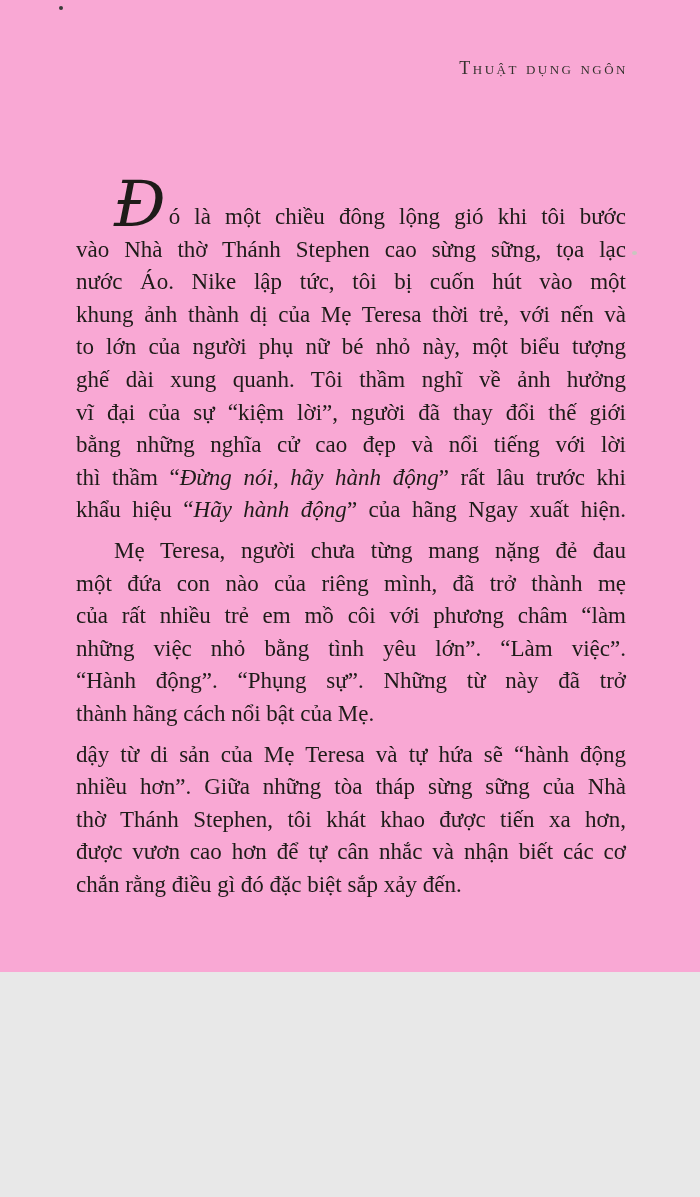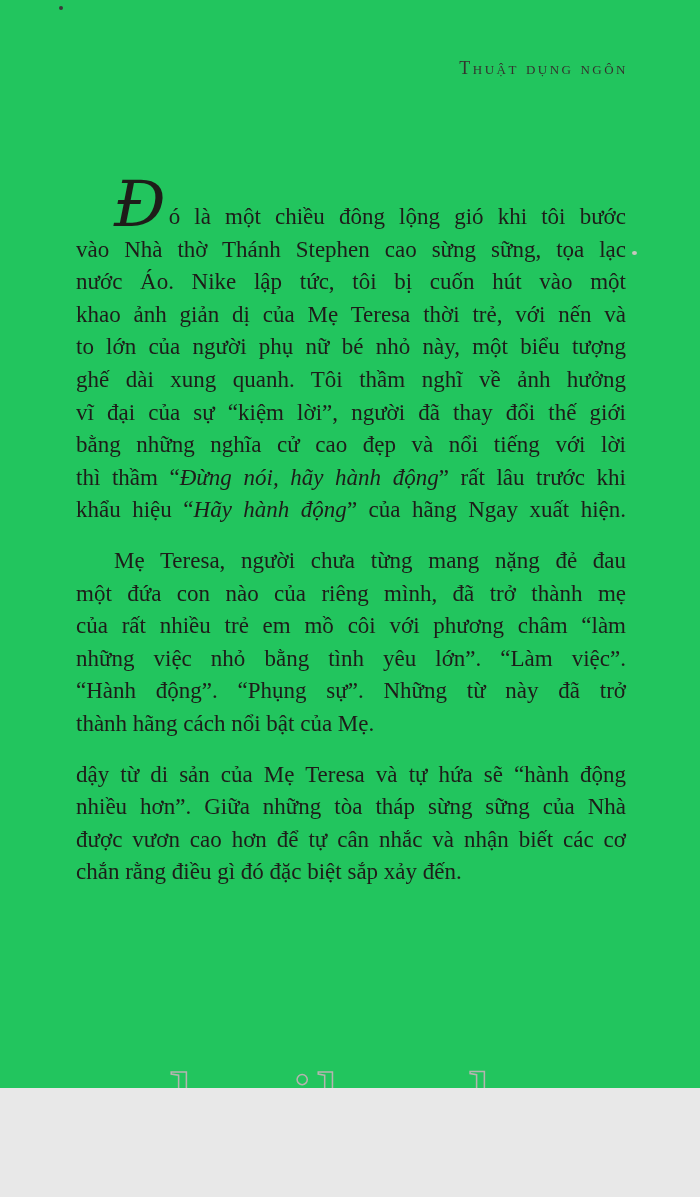--- a/index.html
+++ b/index.html
@@ -3,22 +3,22 @@
 <meta charset="utf-8">
 <style>
   html, body {
     margin: 0;
     padding: 0;
     background: #e8e8e8;
   }
   .page {
     position: relative;
     width: 700px;
-    height: 1088px;
-    background: #22c55e;
+    height: 972px;
+    background: #f9a8d4;
     font-family: "Liberation Serif", serif;
     color: #1e1c19;
     overflow: hidden;
   }
   .running-head {
     position: absolute;
     top: 58px;
     right: 72px;
     font-size: 18px;
     font-variant: small-caps;
@@ -27,21 +27,21 @@
   }
   .body-text {
     position: absolute;
     top: 201px;
     left: 76px;
     width: 550px;
     font-size: 23px;
     line-height: 32.6px;
     z-index: 2;
   }
-  .para + .para { margin-top: 18px; }
+  .para + .para { margin-top: 8px; }
   .line {
     text-align: justify;
     text-align-last: justify;
     white-space: normal;
   }
   .line.last {
     text-align: left;
     text-align-last: left;
   }
   .line.indent { padding-left: 38px; }
@@ -110,39 +110,40 @@
   <div class="speck speck-1"></div>
   <div class="speck speck-2"></div>
 
   <div class="running-head">Thuật dụng ngôn</div>
 
   <div class="body-text">
       <div class="para">
         <div class="line indent"><span class="dropcap">Đ</span><span>ó là một chiều đông lộng gió khi tôi bước</span></div>
         <div class="line"><span>vào Nhà thờ Thánh Stephen cao sừng sững, tọa lạc</span></div>
         <div class="line"><span>nước Áo. Nike lập tức, tôi bị cuốn hút vào một</span></div>
-        <div class="line"><span>khao ảnh giản dị của Mẹ Teresa thời trẻ, với nến và</span></div>
+        <div class="line"><span>khung ảnh thành dị của Mẹ Teresa thời trẻ, với nến và</span></div>
         <div class="line"><span>to lớn của người phụ nữ bé nhỏ này, một biểu tượng</span></div>
         <div class="line"><span>ghế dài xung quanh. Tôi thầm nghĩ về ảnh hưởng</span></div>
         <div class="line"><span>vĩ đại của sự “kiệm lời”, người đã thay đổi thế giới</span></div>
         <div class="line"><span>bằng những nghĩa cử cao đẹp và nổi tiếng với lời</span></div>
         <div class="line"><span>thì thầm “</span><i>Đừng nói, hãy hành động</i><span>” rất lâu trước khi</span></div>
         <div class="line"><span>khẩu hiệu “</span><i>Hãy hành động</i><span>” của hãng Ngay xuất hiện.</span></div>
       </div>
       <div class="para">
         <div class="line indent"><span>Mẹ Teresa, người chưa từng mang nặng đẻ đau</span></div>
         <div class="line"><span>một đứa con nào của riêng mình, đã trở thành mẹ</span></div>
         <div class="line"><span>của rất nhiều trẻ em mồ côi với phương châm “làm</span></div>
         <div class="line"><span>những việc nhỏ bằng tình yêu lớn”. “Làm việc”.</span></div>
         <div class="line"><span>“Hành động”. “Phụng sự”. Những từ này đã trở</span></div>
         <div class="line last"><span>thành hãng cách nổi bật của Mẹ.</span></div>
       </div>
       <div class="para">
         <div class="line"><span>dậy từ di sản của Mẹ Teresa và tự hứa sẽ “hành động</span></div>
         <div class="line"><span>nhiều hơn”. Giữa những tòa tháp sừng sững của Nhà</span></div>
+        <div class="line"><span>thờ Thánh Stephen, tôi khát khao được tiến xa hơn,</span></div>
         <div class="line"><span>được vươn cao hơn để tự cân nhắc và nhận biết các cơ</span></div>
         <div class="line last"><span>chắn rằng điều gì đó đặc biệt sắp xảy đến.</span></div>
       </div>
     </div>
 
   <div class="watermark">
     <div class="wm-brand">davibooks</div>
     <div class="wm-tagline">Khát vọng tri thức</div>
   </div>
 

